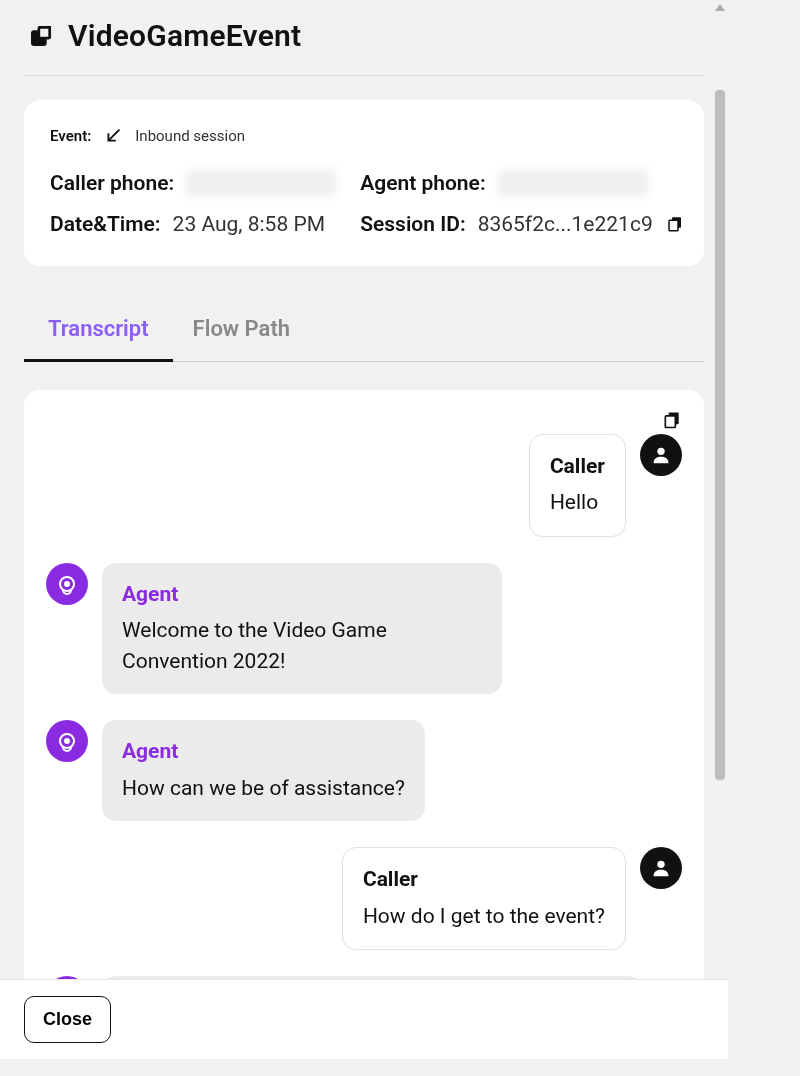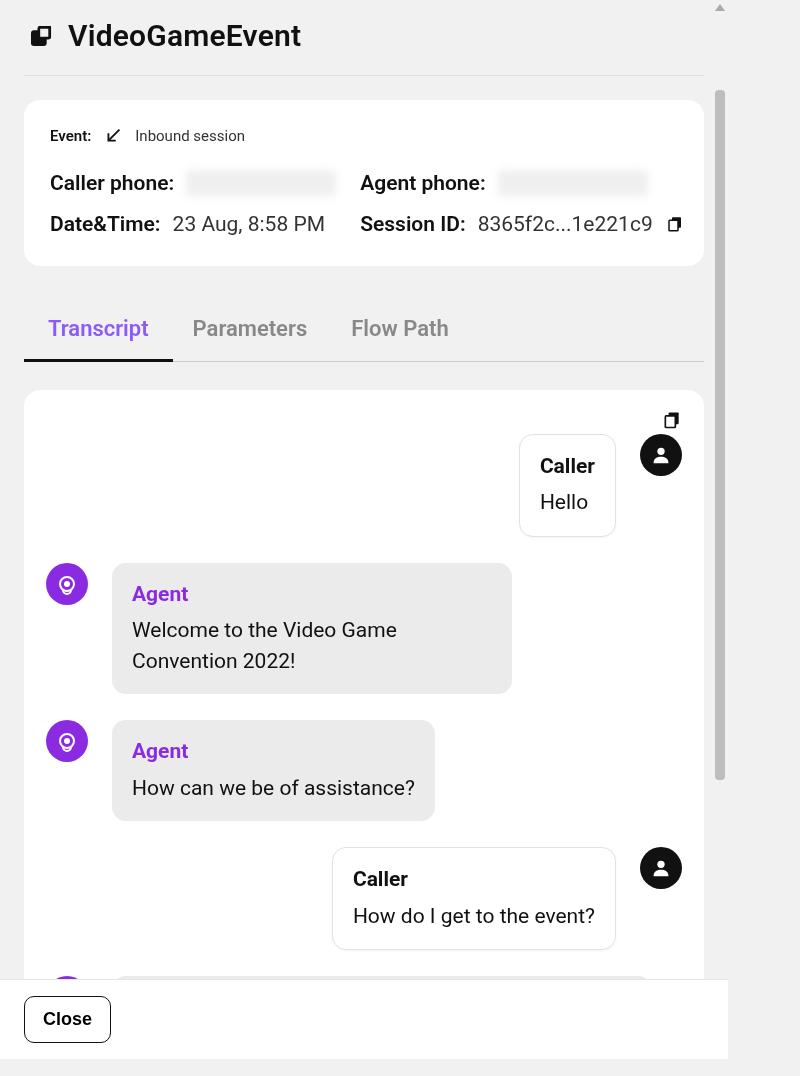--- a/index.html
+++ b/index.html
@@ -119,21 +119,21 @@
     margin-top: 28px;
     padding: 26px 22px 34px 22px;
     position: relative;
     min-height: 600px;
   }
   .transcript-card .copy-top {
     position: absolute;
     top: 20px; right: 22px;
   }
 
-  .msg-row { display: flex; margin-top: 26px; gap: 24px; }
+  .msg-row { display: flex; margin-top: 26px; gap: 14px; }
   .msg-row.caller { justify-content: flex-end; }
   .msg-row.agent  { justify-content: flex-start; }
 
   .avatar {
     width: 42px; height: 42px;
     border-radius: 50%;
     display: inline-flex; align-items: center; justify-content: center;
     flex-shrink: 0;
   }
   .avatar.caller { background: #111; }
@@ -248,21 +248,20 @@
               <rect x="8" y="3" width="12" height="14" rx="1"></rect>
               <rect x="4" y="7" width="12" height="14" rx="1" fill="#fff" stroke="#111" stroke-width="2"></rect>
             </svg>
           </span>
         </div>
       </div>
     </div>
 
     <div class="tabs">
       <div class="tab active">Transcript</div>
-      <div class="tab">Parameters</div>
       <div class="tab">Flow Path</div>
     </div>
 
     <div class="transcript-card">
       <span class="copy-icon copy-top">
         <svg width="22" height="22" viewBox="0 0 24 24" fill="#111">
           <rect x="8" y="3" width="12" height="14" rx="1"></rect>
           <rect x="4" y="7" width="12" height="14" rx="1" fill="#fff" stroke="#111" stroke-width="2"></rect>
         </svg>
       </span>

